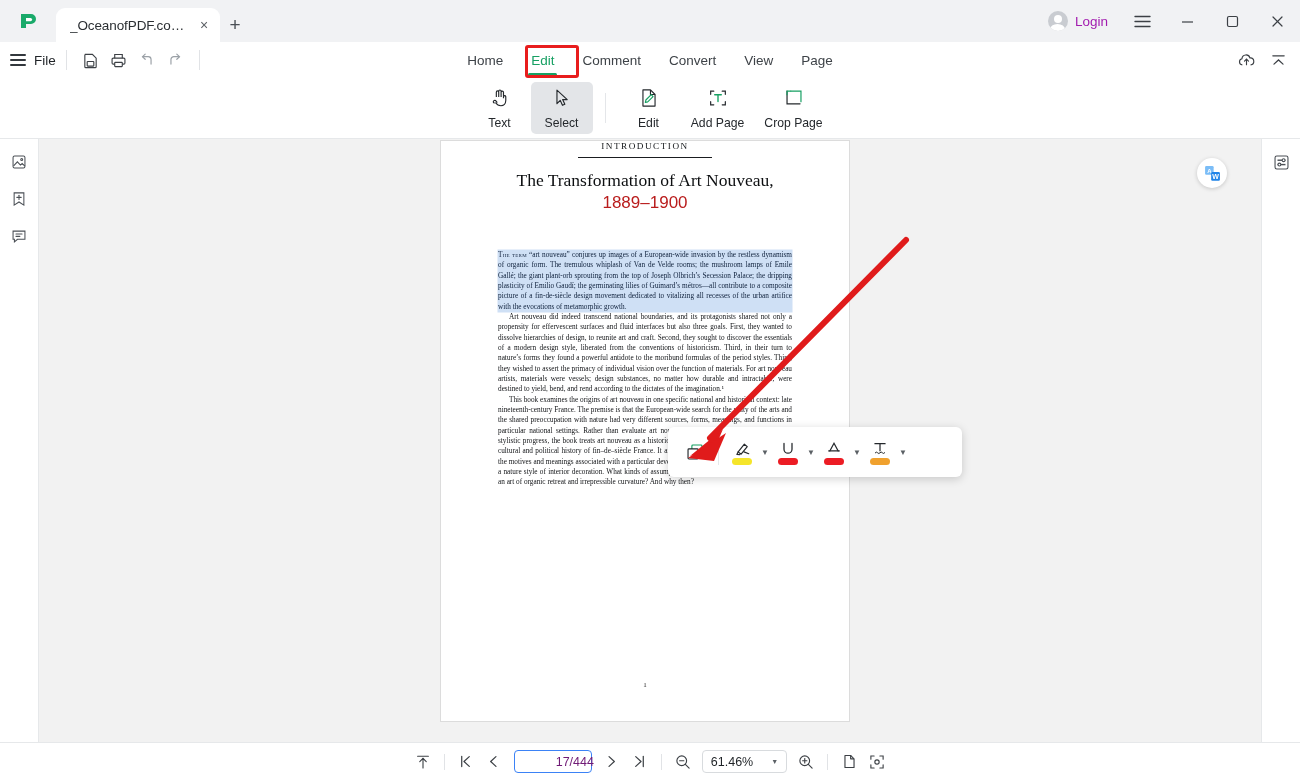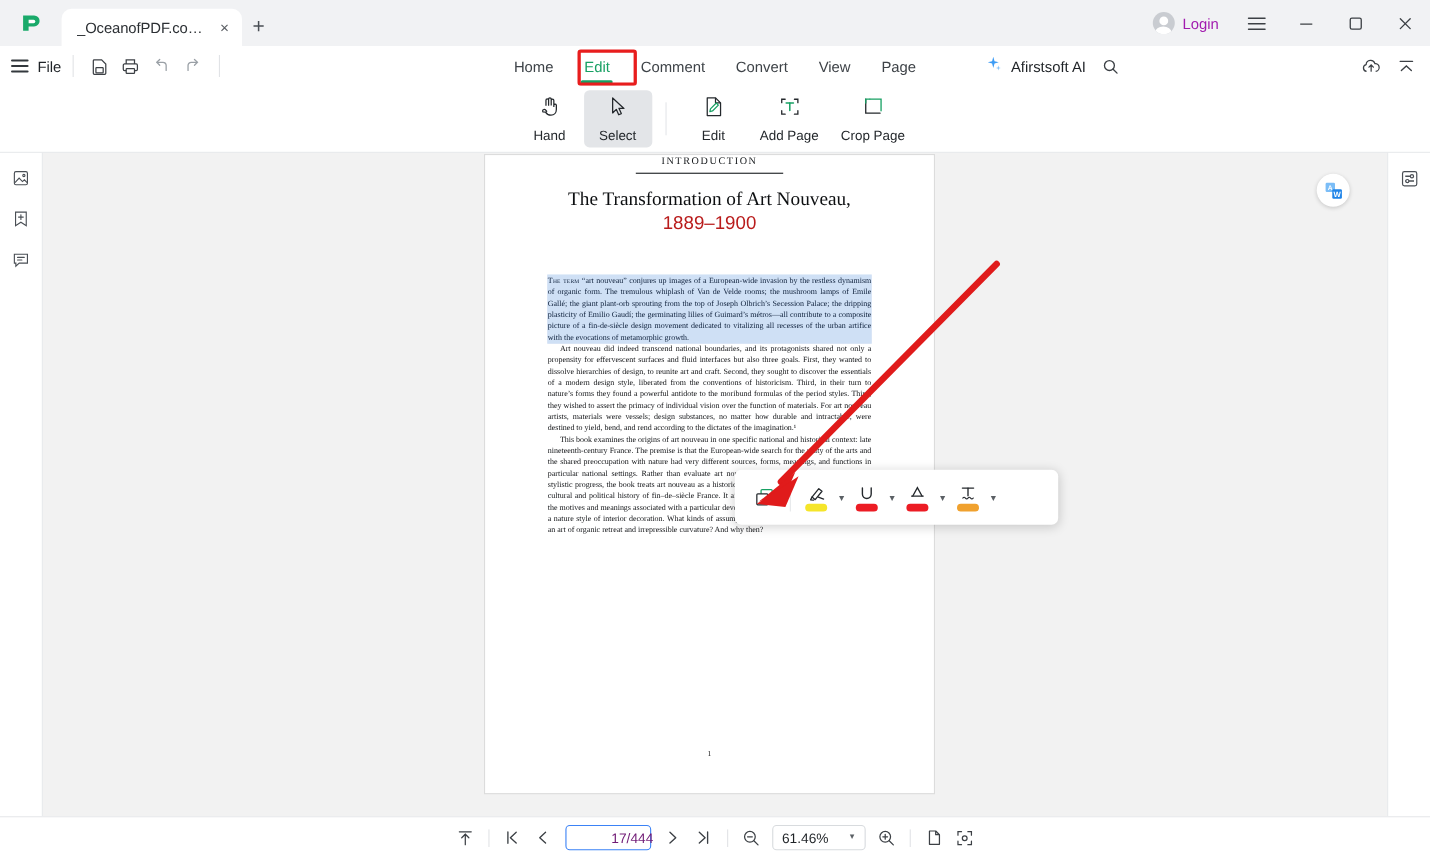--- a/index.html
+++ b/index.html
@@ -306,35 +306,20 @@
 
     <div class="menu-tabs">
       <div class="mtab">Home</div>
       <div class="mtab active">Edit</div>
       <div class="mtab">Comment</div>
       <div class="mtab">Convert</div>
       <div class="mtab">View</div>
       <div class="mtab">Page</div>
     </div>
 
-    <div class="ai-grp">
-      <span>
-        <svg width="16" height="16" viewBox="0 0 16 16">
-          <path d="M8 1.6 9.1 5.6 13 6.7 9.1 7.8 8 11.8 6.9 7.8 3 6.7 6.9 5.6Z" fill="#3d9cf5"></path>
-          <path d="M12.6 9.6l.5 1.7 1.7.5-1.7.5-.5 1.7-.5-1.7-1.7-.5 1.7-.5z" fill="#7ec0fb"></path>
-        </svg>
-      </span>
-      <span class="ai-label">Afirstsoft AI</span>
-      <span class="qicon">
-        <svg width="15" height="15" viewBox="0 0 16 16" fill="none" stroke="#3c4045" stroke-width="1.3">
-            <circle cx="7" cy="7" r="4.8"></circle>
-            <line x1="10.6" y1="10.6" x2="14.4" y2="14.4" stroke-linecap="round"></line>
-          </svg>
-      </span>
-    </div>
 
     <div class="menu-right">
       <span class="qicon">
         <svg width="19" height="19" viewBox="0 0 20 20" fill="none" stroke="#3c4045" stroke-width="1.2">
           <path d="M5.6 14.6a3.3 3.3 0 0 1-.4-6.5 4.3 4.3 0 0 1 8.4-.9 3.1 3.1 0 0 1 .7 7.4"></path>
           <path d="M10 14.4V8.6M7.9 10.6 10 8.4l2.1 2.2" stroke-linecap="round"></path>
         </svg>
       </span>
       <span class="qicon">
         <svg width="17" height="17" viewBox="0 0 18 18" fill="none" stroke="#3c4045" stroke-width="1.3" stroke-linecap="round">
@@ -348,21 +333,21 @@
   <div class="mtab-hl"></div>
 
   <div class="ribbon">
     <div class="ribbon-inner">
       <div class="rbtn">
         <span>
           <svg width="22" height="22" viewBox="0 0 24 24" fill="none" stroke="#24282c" stroke-width="1.25" stroke-linejoin="round">
             <path d="M8 11V5.6a1.3 1.3 0 0 1 2.6 0V11M10.6 10.6V4.6a1.3 1.3 0 0 1 2.6 0v6M13.2 10.8V5.8a1.3 1.3 0 0 1 2.6 0v6.4M15.8 12.4v-2a1.3 1.3 0 0 1 2.5 0v4.4c0 3.2-2.2 5.6-5.3 5.6-2.7 0-4.3-1-5.4-3L5 17.2c-.6-1.1-.2-2 .7-2.4.8-.4 1.6-.1 2.1.7L9 17"></path>
           </svg>
         </span>
-        <span class="rlabel">Hand</span>
+        <span class="rlabel">Text</span>
       </div>
 
       <div class="rbtn selected">
         <span>
           <svg width="22" height="22" viewBox="0 0 24 24" fill="none" stroke="#24282c" stroke-width="1.25" stroke-linejoin="round">
             <path d="M6.5 3.4 6.5 18.2l3.6-3.6 2.4 5.4 2.6-1.2-2.4-5.2 5 .1z"></path>
           </svg>
         </span>
         <span class="rlabel">Select</span>
       </div>

